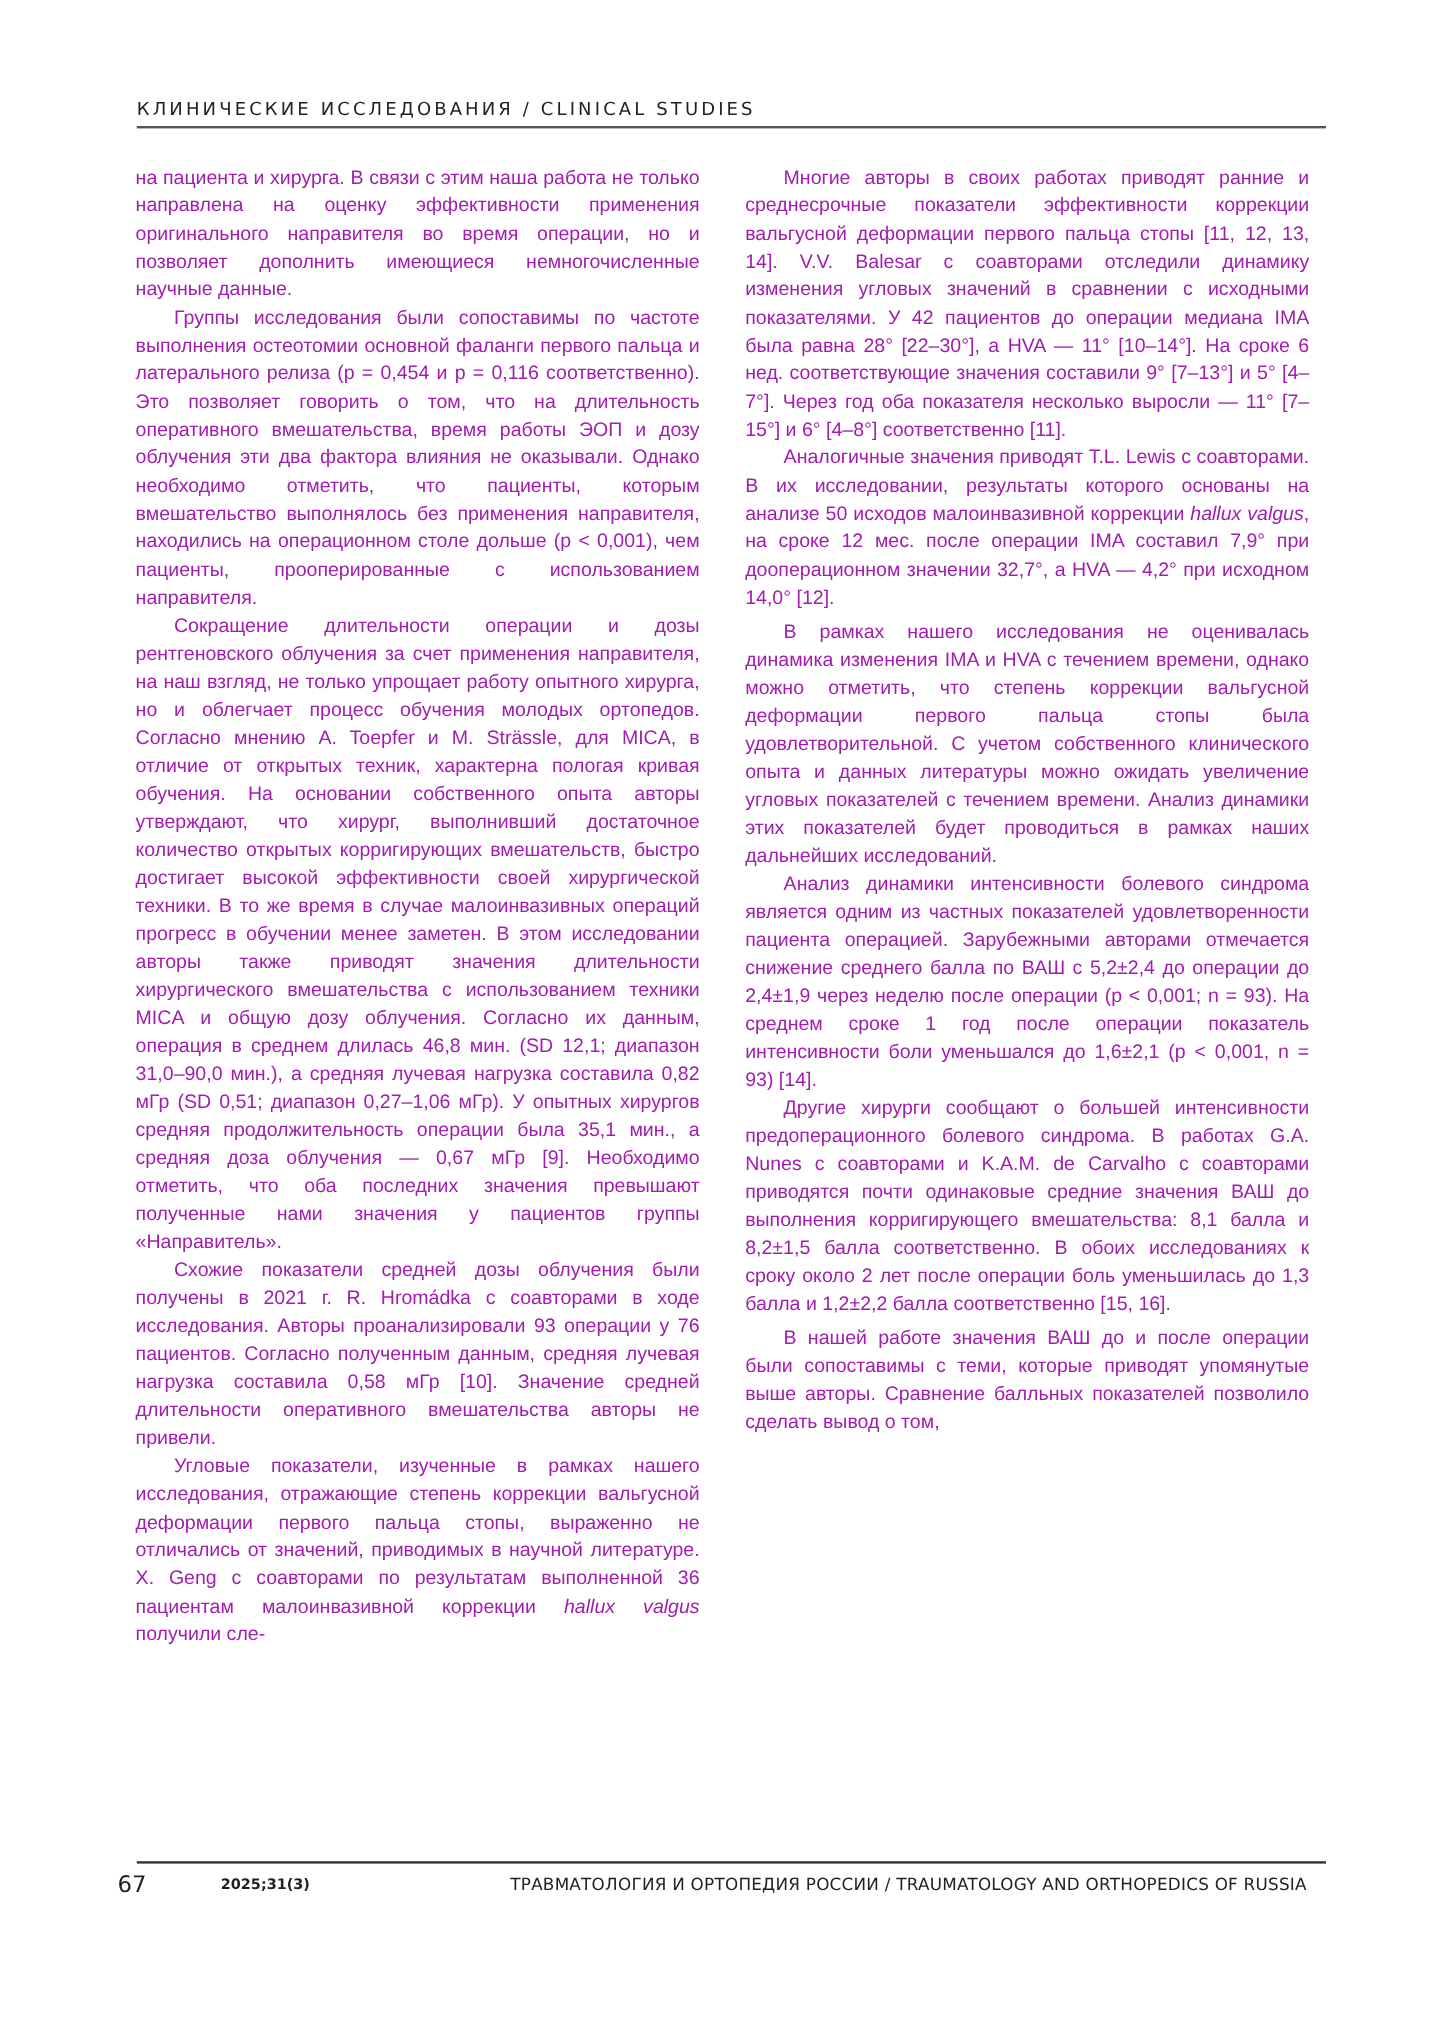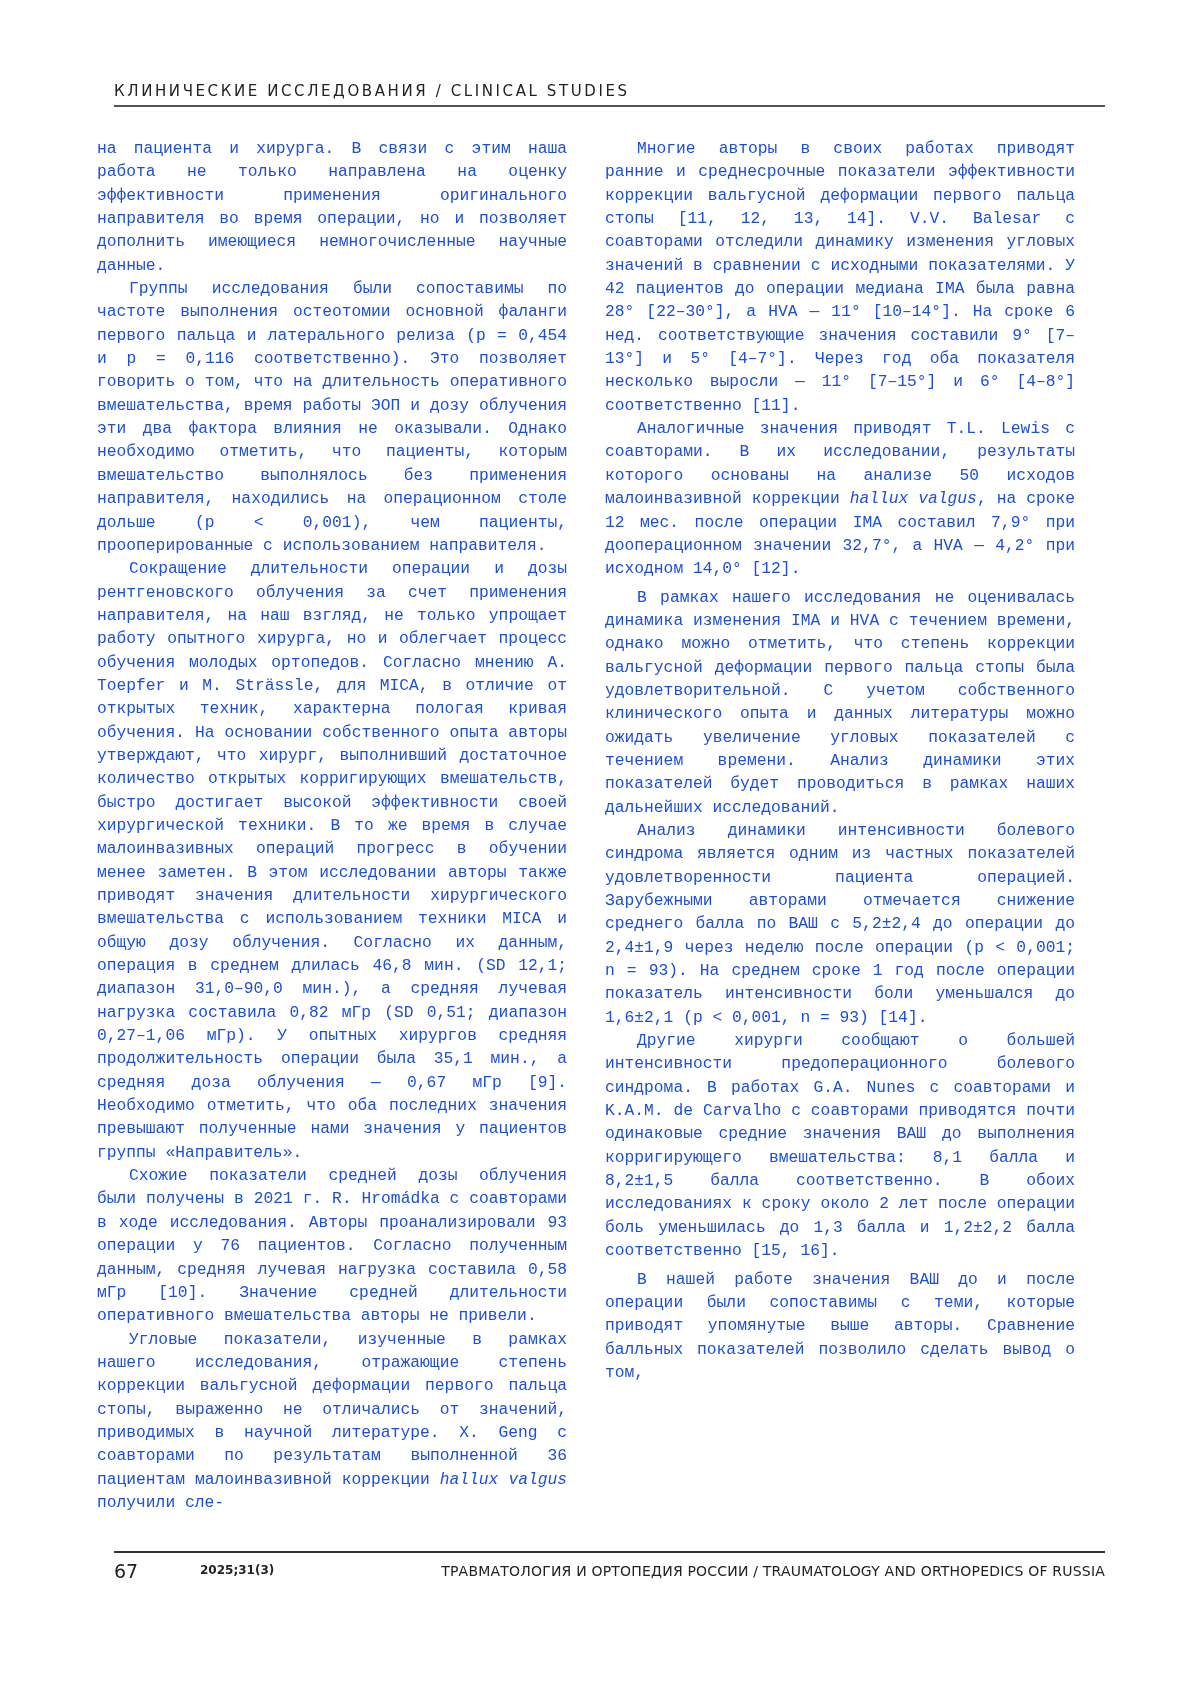--- a/index.html
+++ b/index.html
@@ -5,32 +5,32 @@
   html, body { margin: 0; padding: 0; background: #ffffff; }
   body { width: 1200px; height: 1697px; position: relative; overflow: hidden; color: #1e1e1e; }
   .running-head {
     position: absolute; left: 114px; width: 991px; top: 82px;
     text-align: left; font-family: "DejaVu Sans", sans-serif;
     font-size: 15px; letter-spacing: 2.6px; color: #222;
   }
   .head-rule { position: absolute; left: 114px; width: 991px; top: 105px; height: 2px; background: #555; }
   .col {
     position: absolute; top: 137px; width: 470px;
-    font-family: Liberation Mono, monospace; font-size: 16.3px; line-height: 23.35px;
-    text-align: justify; color: #1d4ed8;
+    font-family: Liberation Sans, sans-serif; font-size: 16.3px; line-height: 23.35px;
+    text-align: justify; color: #a21caf; margin-left: 16px;
   }
   .col.left { left: 97px; }
   .col.right { left: 605px; }
   .col p { margin: 0; text-indent: 0; }
   .col p.indent { text-indent: 32px; }
   .col p.gap { margin-top: 5px; }
   i { font-style: italic; }
   .foot-rule { position: absolute; left: 114px; width: 991px; top: 1551px; height: 2px; background: #333; }
   .footer {
-    position: absolute; top: 1560px; left: 114px; width: 991px; height: 26px;
+    position: absolute; top: 1560px; left: 98px; width: 991px; height: 26px;
     font-family: "DejaVu Sans", sans-serif; color: #222;
   }
   .footer .page-num { position: absolute; left: 0; top: 0; font-size: 19px; }
   .footer .issue { position: absolute; left: 86px; top: 3px; font-size: 12px; font-weight: bold; }
   .footer .journal { position: absolute; right: 0; top: 3px; font-size: 14px; letter-spacing: 0.2px; }
 </style>
 </head>
 <body>
 
 <div class="running-head">КЛИНИЧЕСКИЕ ИССЛЕДОВАНИЯ / CLINICAL STUDIES</div>

